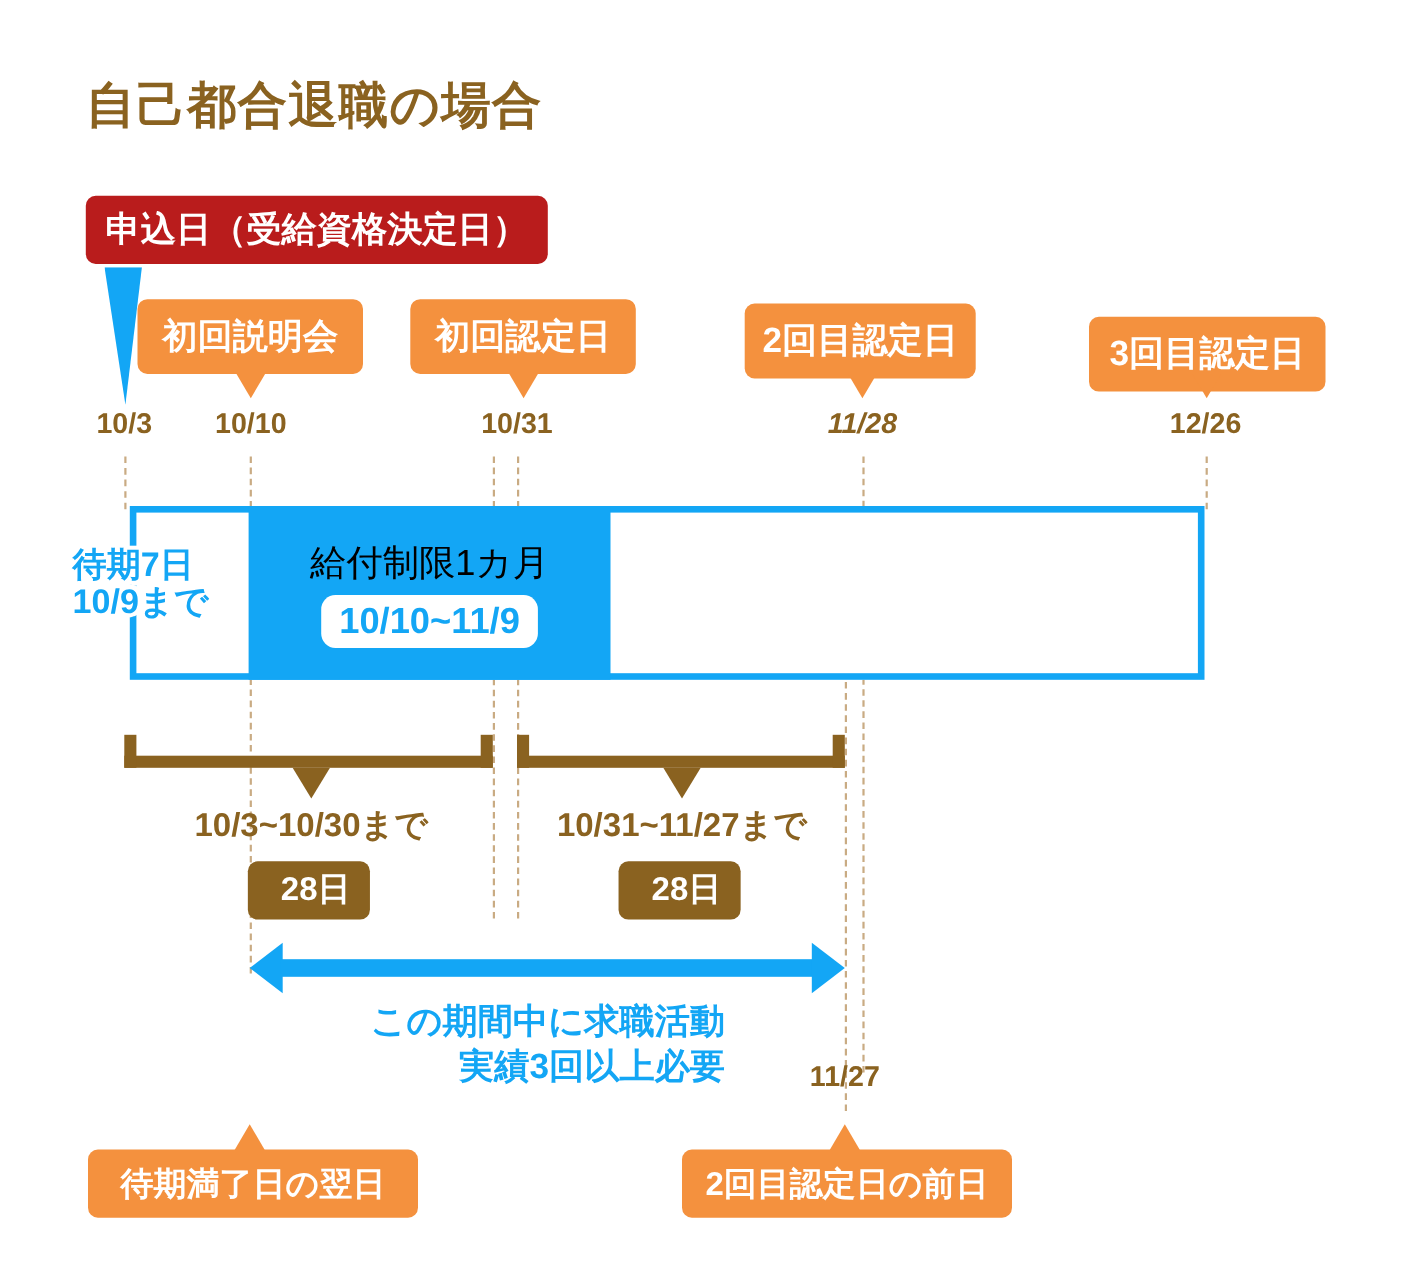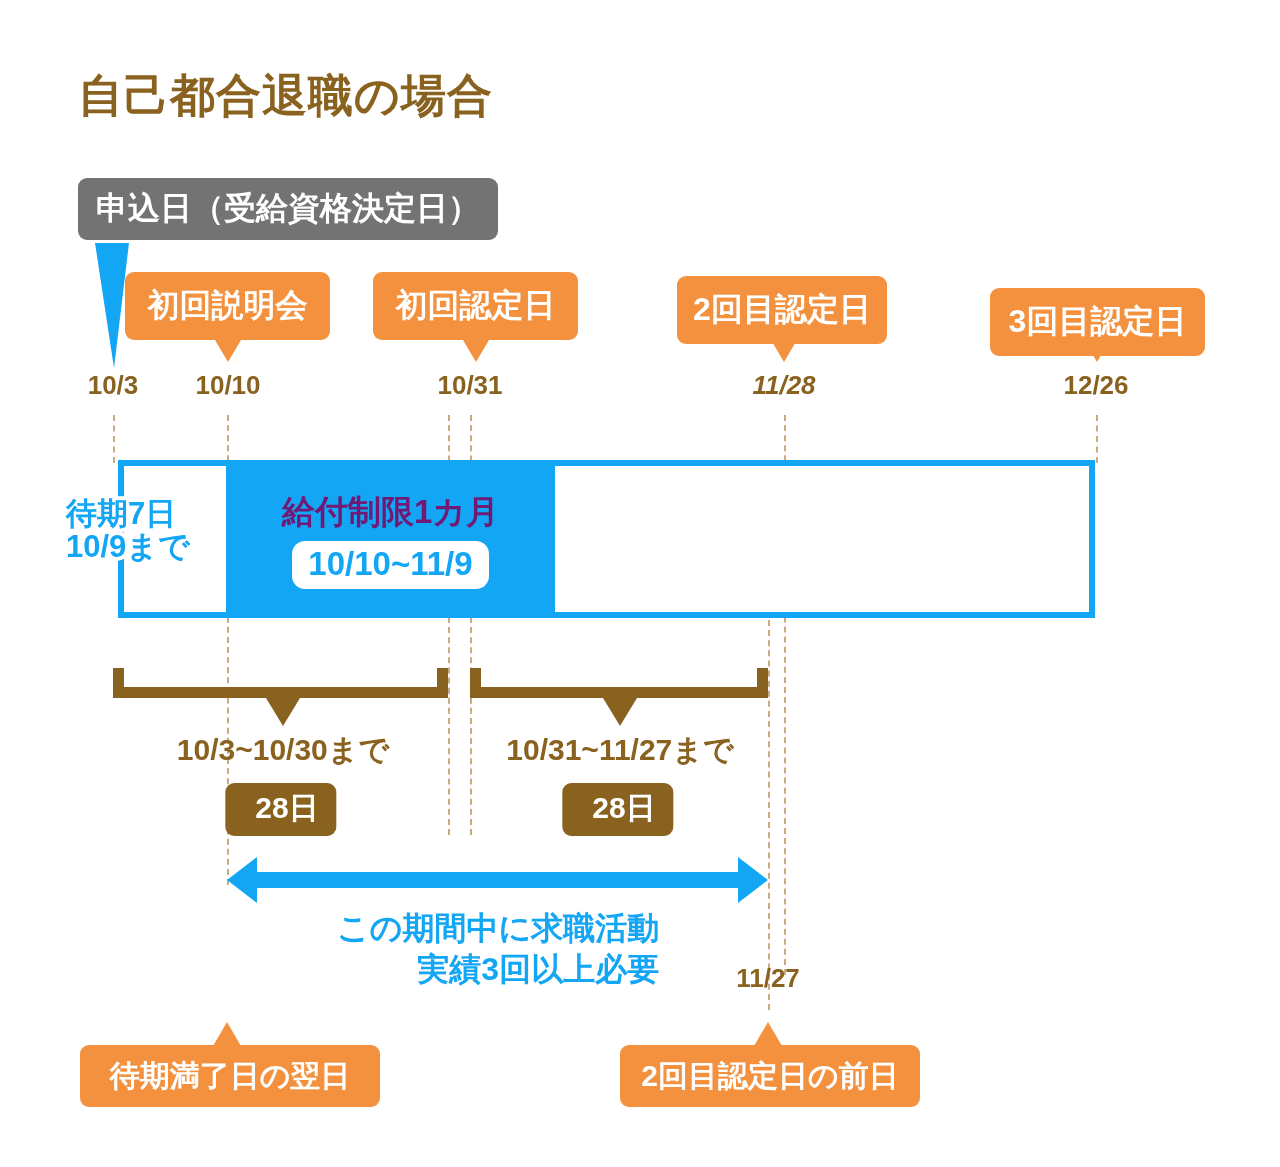--- a/index.html
+++ b/index.html
@@ -24,21 +24,21 @@
   .badge{
     position:absolute;
     border-radius:9px;
     color:#ffffff;
     font-weight:bold;
     white-space:nowrap;
     display:flex;align-items:center;justify-content:center;
     box-sizing:border-box;
   }
   .badge.orange{background:#f4913e;}
-  .badge.blue{background:#737373;}
+  .badge.blue{background:#b91c1c;}
 
   
   .tail-down{
     position:absolute;
     width:0;height:0;
     border-left:13px solid transparent;
     border-right:13px solid transparent;
   }
   .tail-down.orange{border-top:22px solid #f4913e;}
   
@@ -82,21 +82,21 @@
   }
   .bar-fill{
     position:absolute;
     left:226px;top:460px;width:329px;height:158px;
     background:#13a6f5;
     display:flex;flex-direction:column;
     align-items:center;justify-content:center;
     gap:6px;
   }
   .fill-title{
-    color:#701a75;font-size:33px;font-weight:bold;
+    color:#000000;font-size:33px;font-weight:normal;
     white-space:nowrap;letter-spacing:0px;
   }
   .fill-pill{
     background:#ffffff;border-radius:13px;
     padding:4px 16px 6px 16px;
     color:#13a6f5;font-size:33px;font-weight:bold;
     white-space:nowrap;
   }
 
   

